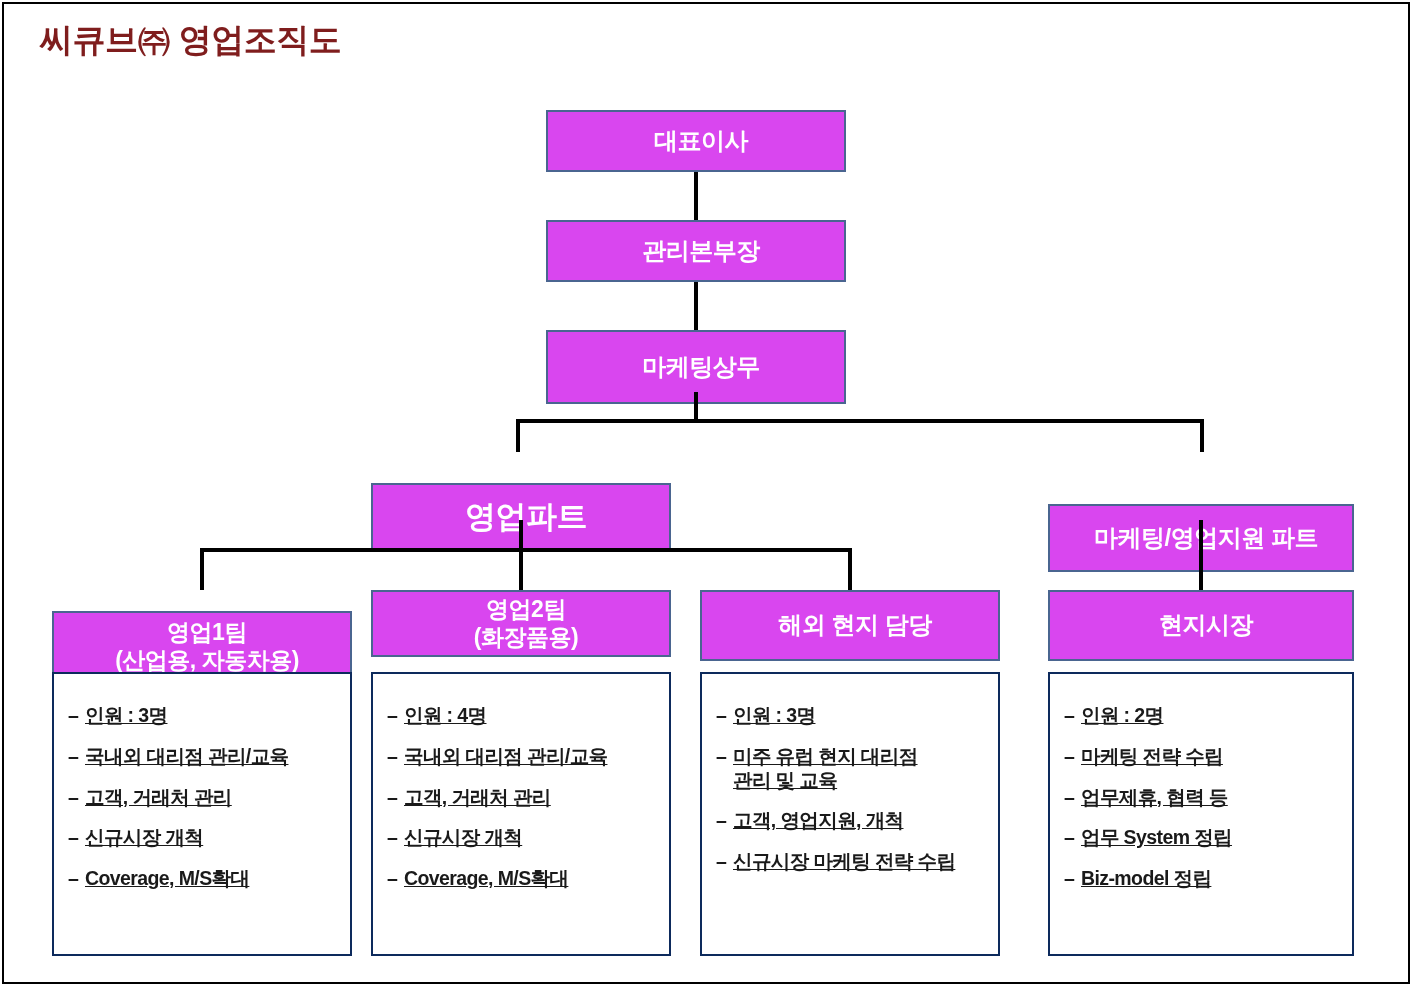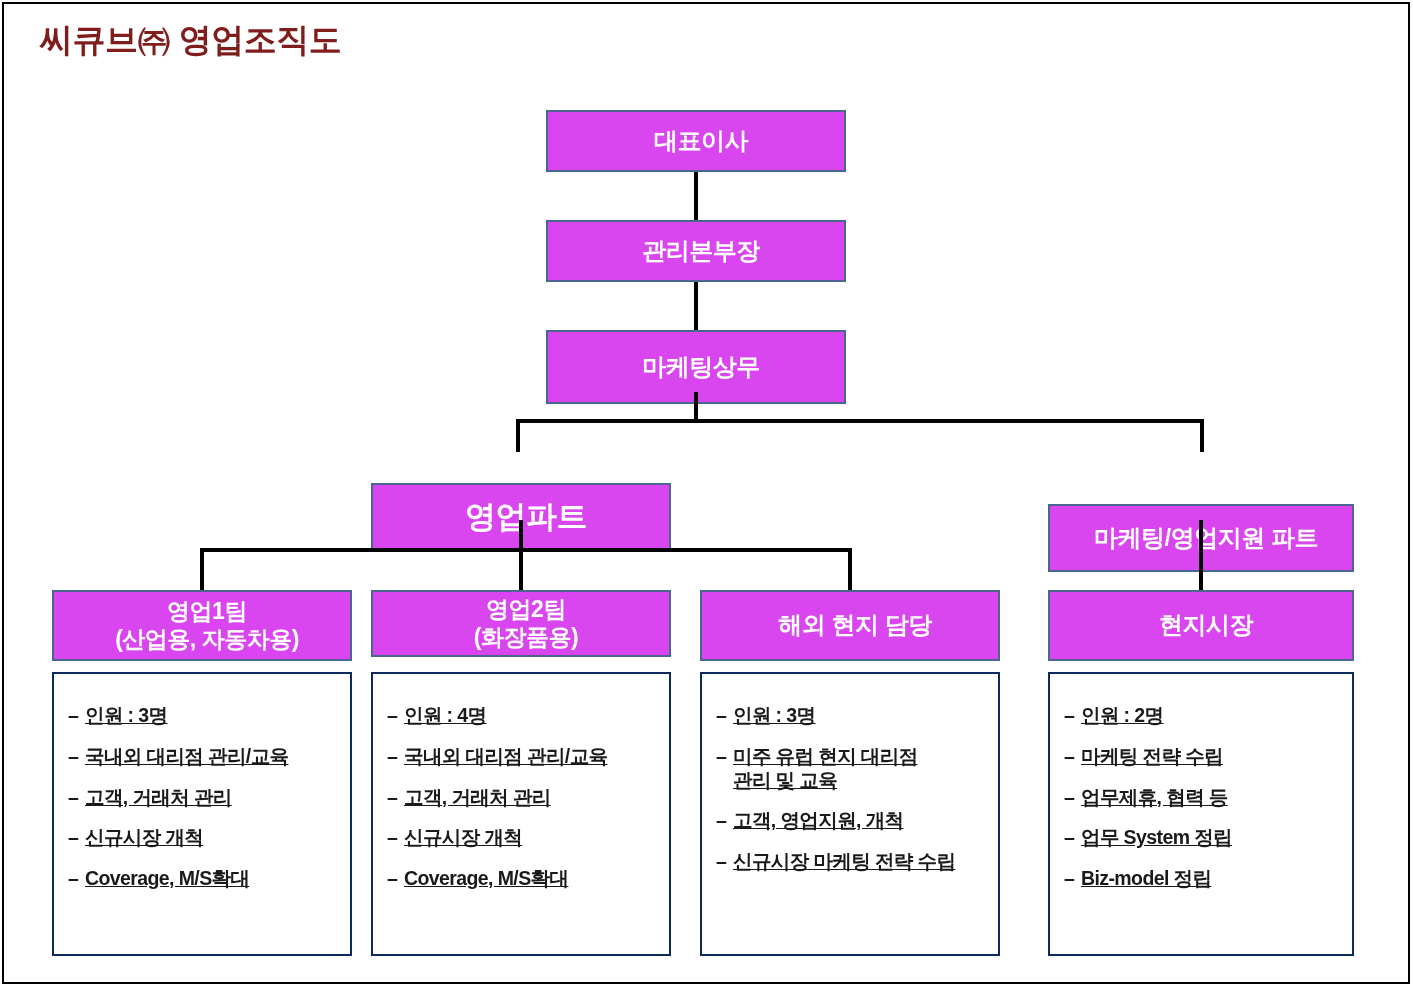--- a/index.html
+++ b/index.html
@@ -148,21 +148,21 @@
 
   <div class="conn" style="left:519px; top:520px; width:4px; height:30px;"></div>
 
   <div class="conn" style="left:200px; top:548px; width:652px; height:4px;"></div>
   <div class="conn" style="left:200px; top:548px; width:4px; height:42px;"></div>
   <div class="conn" style="left:519px; top:548px; width:4px; height:42px;"></div>
   <div class="conn" style="left:848px; top:548px; width:4px; height:42px;"></div>
 
   <div class="conn" style="left:1199px; top:520px; width:4px; height:70px;"></div>
 
-  <div class="node" style="left:52px; top:590px; width:300px; height:71px; font-size:23px;">
+  <div class="node" style="left:52px; top:611px; width:300px; height:71px; font-size:23px;">
     <span class="node-label">영업1팀
 (산업용, 자동차용)</span>
   </div>
 
   <div class="node" style="left:371px; top:590px; width:300px; height:67px; font-size:23px;">
     <span class="node-label">영업2팀
 (화장품용)</span>
   </div>
 
   <div class="node" style="left:700px; top:590px; width:300px; height:71px; font-size:24px;justify-content:center;">

